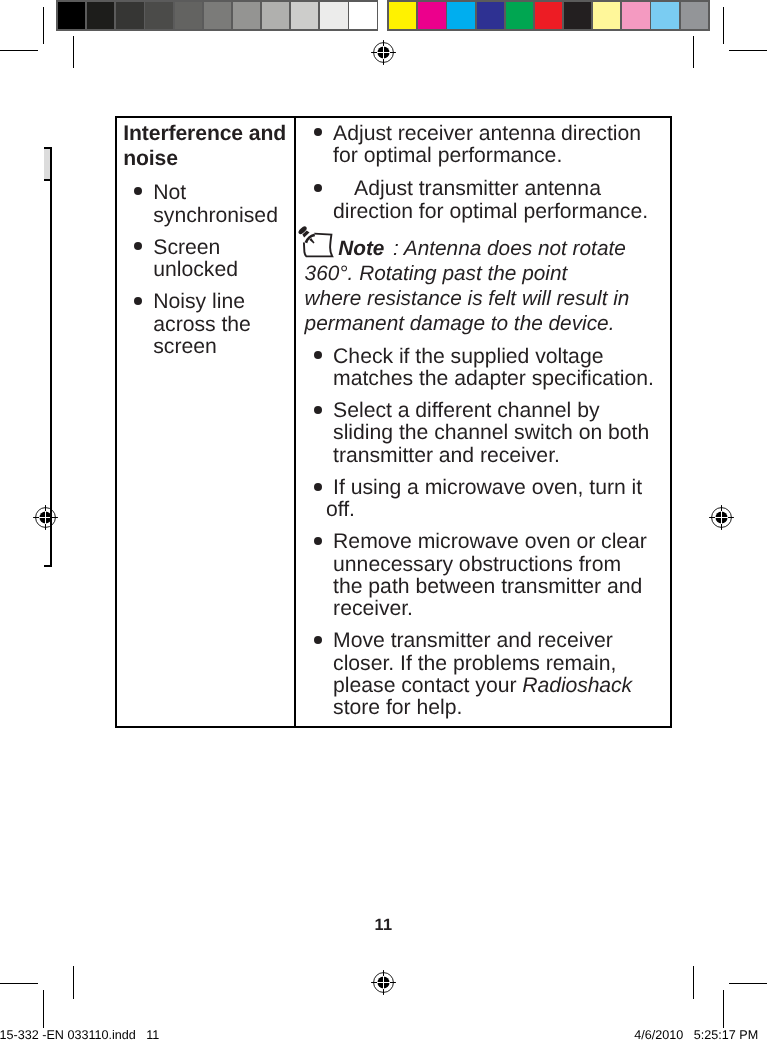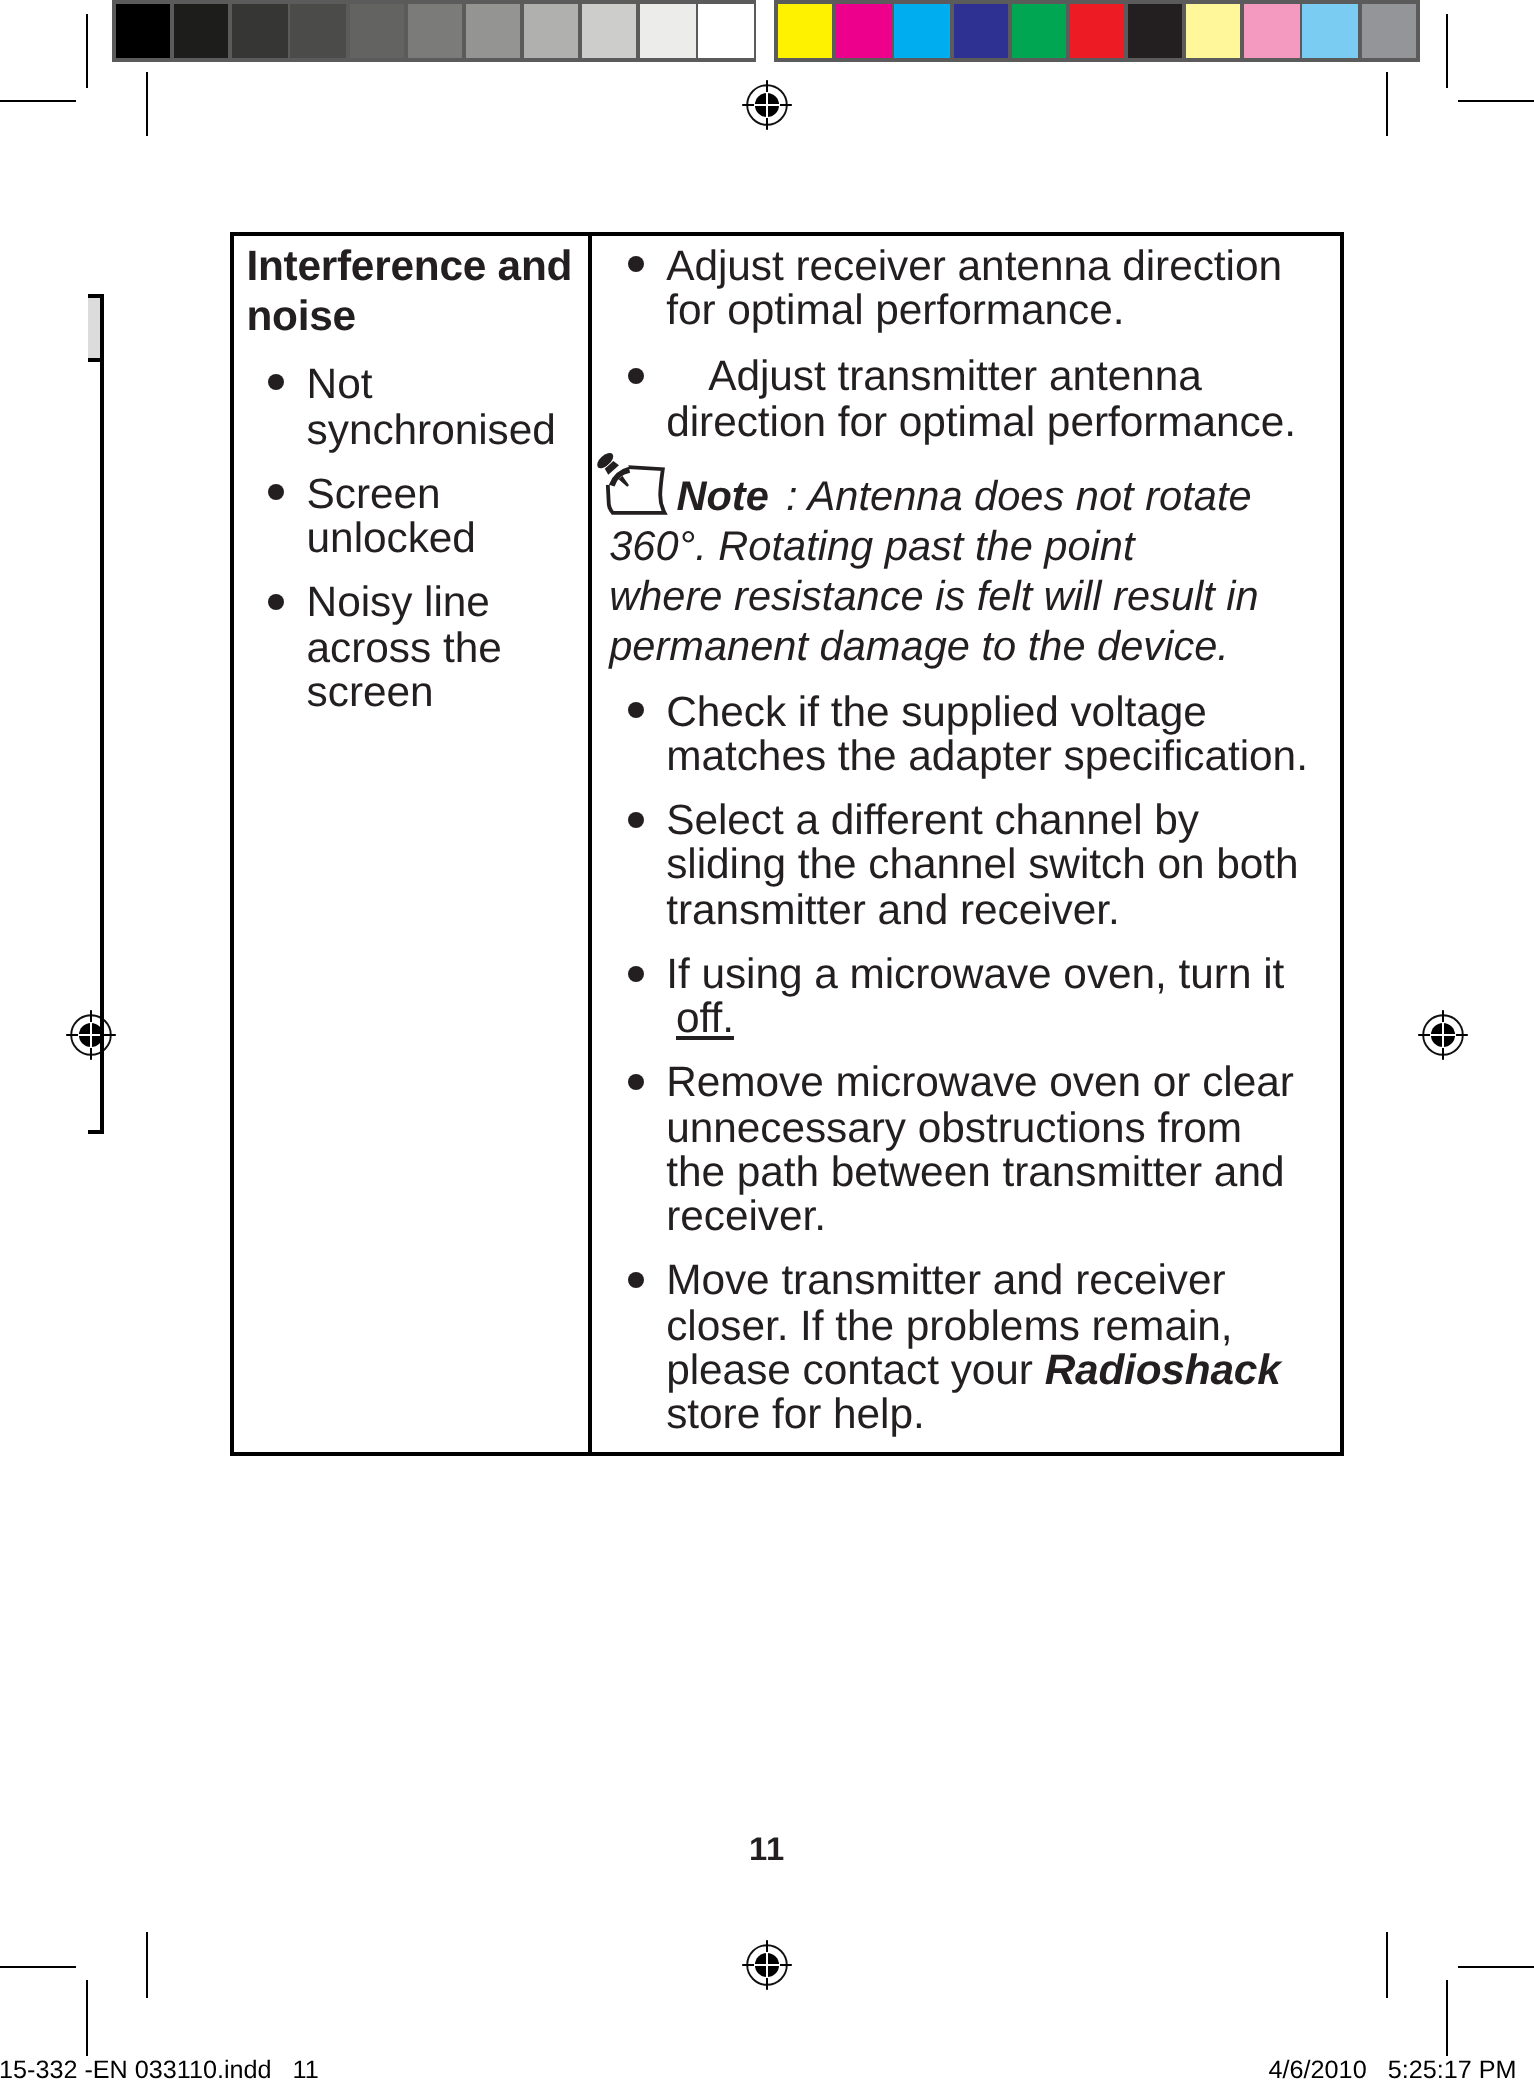--- a/index.html
+++ b/index.html
@@ -164,30 +164,30 @@
     <div class="txt i" style="left: 304.6px; top: 311.6px;">permanent damage to the device.</div>
     <div class="bul" style="left: 313.75px; top: 351.35px;"></div>
     <div class="txt" style="left: 333.1px; top: 344.5px;">Check if the supplied voltage</div>
     <div class="txt" style="left: 333.1px; top: 366.8px;">matches the adapter specification.</div>
     <div class="bul" style="left: 313.75px; top: 405.85px;"></div>
     <div class="txt" style="left: 333.1px; top: 399px; text-align: center;">Select a different channel by</div>
     <div class="txt" style="left: 333.1px; top: 421.3px;">sliding the channel switch on both</div>
     <div class="txt" style="left: 333.1px; top: 443.6px;">transmitter and receiver.</div>
     <div class="bul" style="left: 313.75px; top: 482.65px;"></div>
     <div class="txt" style="left: 333.1px; top: 475.8px;">If using a microwave oven, turn it</div>
-    <div class="txt" style="left: 338px; top: 498.1px; text-decoration: underline;">off.</div>
+    <div class="txt" style="left: 326px; top: 498.1px;">off.</div>
     <div class="bul" style="left: 313.75px; top: 537.15px;"></div>
     <div class="txt" style="left: 333.1px; top: 530.3px;">Remove microwave oven or clear</div>
     <div class="txt" style="left: 333.1px; top: 552.6px;">unnecessary obstructions from</div>
     <div class="txt" style="left: 333.1px; top: 574.9px;">the path between transmitter and</div>
     <div class="txt" style="left: 333.1px; top: 597.2px;">receiver.</div>
     <div class="bul" style="left: 313.75px; top: 636.25px;"></div>
     <div class="txt" style="left: 333.1px; top: 629.4px;">Move transmitter and receiver</div>
     <div class="txt" style="left: 333.1px; top: 651.7px;">closer. If the problems remain,</div>
-    <div class="txt" style="left: 333.1px; top: 674px;">please contact your <span style="font-weight: 700; font-style: italic; letter-spacing: -0.1px;">Radioshack</span></div>
+    <div class="txt" style="left: 333.1px; top: 674px;">please contact your <span style="font-weight: 400; font-style: italic; letter-spacing: -0.1px;">Radioshack</span></div>
     <div class="txt" style="left: 333.1px; top: 696.3px;">store for help.</div>
   </div>
 
 <svg id="noteicon" style="position:absolute;left:297px;top:225px;width:38px;height:34px;" viewBox="0 0 38 34">
 
   <path d="M6.9 17.4 L7.4 27.2 Q7.8 29.8 9.4 31.4 L35.3 31.4
            Q33.1 27.2 33.1 22.5 Q33.2 18.0 34.4 9.6 L17.1 8.6" fill="#ffffff" stroke="#231f20" stroke-width="1.9" stroke-linejoin="miter" stroke-linecap="butt"></path>
 
   <g transform="translate(5.6 5.3) rotate(-42)">
     <ellipse cx="0" cy="0" rx="4.9" ry="2.55" fill="#231f20"></ellipse>

